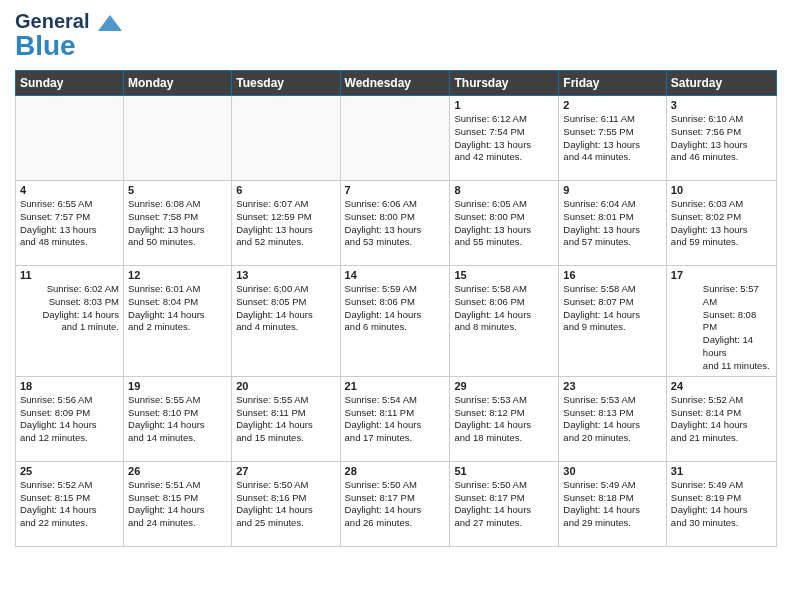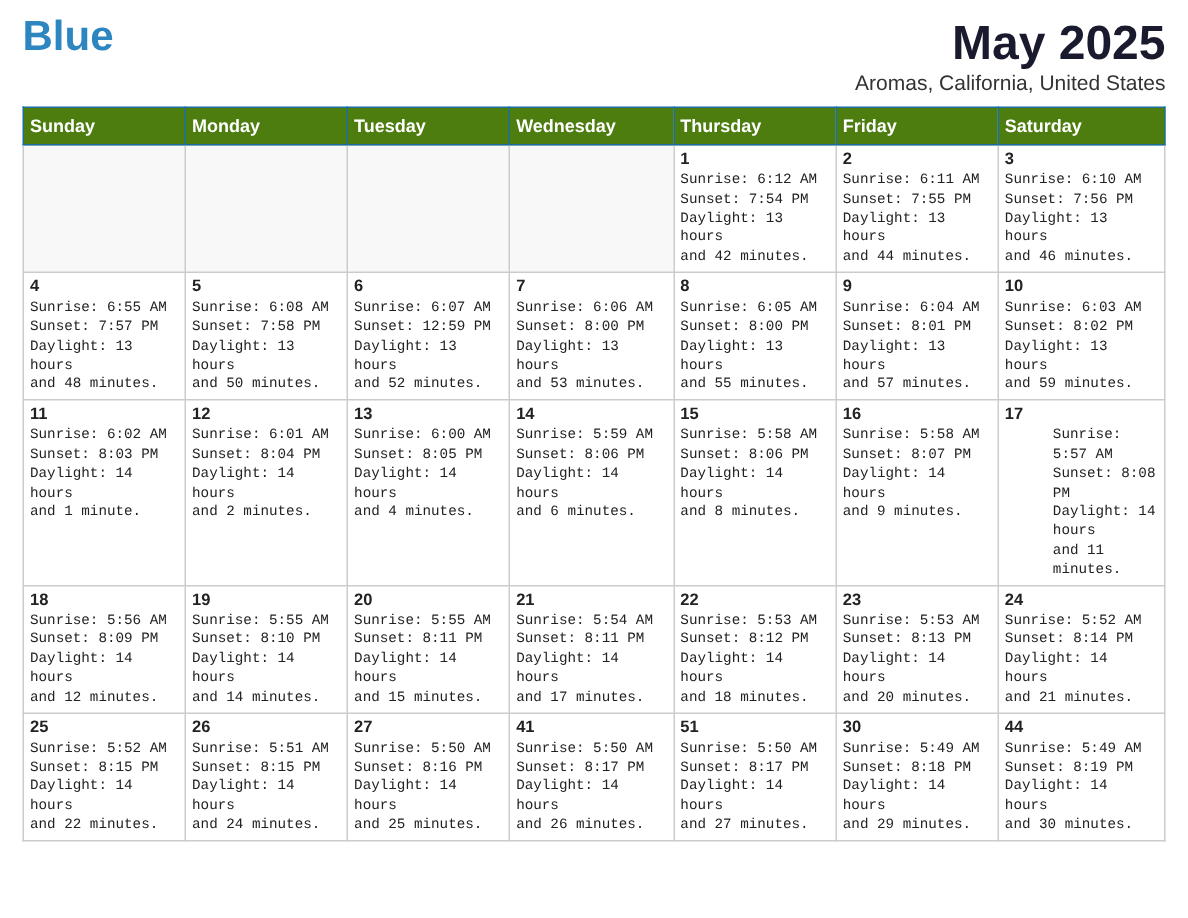--- a/index.html
+++ b/index.html
@@ -42,21 +42,21 @@
       font-size: 14px;
       color: #333;
       font-weight: normal;
     }
     .calendar {
       width: 100%;
       border-collapse: collapse;
       border: 1px solid #ccc;
     }
     .calendar th {
-      background-color: #4d7c0f;
+      background-color: #404040;
       color: white;
       font-size: 12px;
       font-weight: bold;
       padding: 5px 4px;
       text-align: left;
       border: 1px solid #1a6fa0;
     }
     .calendar td {
       border: 1px solid #ccc;
       vertical-align: top;
@@ -73,36 +73,39 @@
     .day-num {
       font-weight: bold;
       font-size: 11px;
       display: block;
       margin-bottom: 2px;
     }
     .day-info {
       font-size: 9.5px;
       line-height: 1.35;
       color: #222;
-      font-family: Liberation Mono, monospace;
     }
     .week-row td {
       height: 85px;
     }
   </style>
 </head>
 <body>
 
 <div class="header">
   <div class="logo">
+    <div class="logo-row">
+      <div style="font-size:20px; font-weight:bold; color:#1a5276; line-height:1.1;">
+        <span style="color:#1a3a5c;">General</span>
+        <svg class="logo-icon" viewBox="0 0 30 20" style="display:inline-block; vertical-align:middle; width:26px; height:16px;">
+          <polygon points="0,20 15,0 30,20" fill="#2e86c1" opacity="0.85"></polygon>
+        </svg>
+      </div>
+    </div>
     <div style="font-size:28px; font-weight:bold; color:#2e86c1; margin-top:-2px;">Blue</div>
-  </div>
-  <div class="title-block">
-    <h1>May 2025</h1>
-    <h2>Aromas, California, United States</h2>
   </div>
 </div>
 
 <table class="calendar">
   <thead>
     <tr>
     <th>Sunday</th>
         <th>Monday</th>
         <th>Tuesday</th>
         <th>Wednesday</th>
@@ -186,21 +189,21 @@
           <span class="day-num">10</span>
           <div class="day-info" style="white-space: pre-line;">Sunrise: 6:03 AM
 Sunset: 8:02 PM
 Daylight: 13 hours
 and 59 minutes.</div>
         </td>
       </tr>
       <tr class="week-row">
         <td class="">
           <span class="day-num">11</span>
-          <div class="day-info" style="white-space: pre-line;">Sunrise: 6:02 AM
+          <div class="day-info" style="white-space: pre-line; text-align: right;">Sunrise: 6:02 AM
 Sunset: 8:03 PM
 Daylight: 14 hours
 and 1 minute.</div>
         </td>
         <td class="">
           <span class="day-num">12</span>
           <div class="day-info" style="white-space: pre-line;">Sunrise: 6:01 AM
 Sunset: 8:04 PM
 Daylight: 14 hours
 and 2 minutes.</div>
@@ -264,21 +267,21 @@
 and 15 minutes.</div>
         </td>
         <td>
           <span class="day-num">21</span>
           <div class="day-info" style="white-space: pre-line;">Sunrise: 5:54 AM
 Sunset: 8:11 PM
 Daylight: 14 hours
 and 17 minutes.</div>
         </td>
         <td>
-          <span class="day-num">22</span>
+          <span class="day-num">29</span>
           <div class="day-info" style="white-space: pre-line;">Sunrise: 5:53 AM
 Sunset: 8:12 PM
 Daylight: 14 hours
 and 18 minutes.</div>
         </td>
         <td>
           <span class="day-num">23</span>
           <div class="day-info" style="white-space: pre-line;">Sunrise: 5:53 AM
 Sunset: 8:13 PM
 Daylight: 14 hours
@@ -308,42 +311,42 @@
 and 24 minutes.</div>
         </td>
         <td class="">
           <span class="day-num">27</span>
           <div class="day-info" style="white-space: pre-line;">Sunrise: 5:50 AM
 Sunset: 8:16 PM
 Daylight: 14 hours
 and 25 minutes.</div>
         </td>
         <td class="">
-          <span class="day-num">41</span>
+          <span class="day-num">28</span>
           <div class="day-info" style="white-space: pre-line;">Sunrise: 5:50 AM
 Sunset: 8:17 PM
 Daylight: 14 hours
 and 26 minutes.</div>
         </td>
         <td class="">
           <span class="day-num">51</span>
           <div class="day-info" style="white-space: pre-line;">Sunrise: 5:50 AM
 Sunset: 8:17 PM
 Daylight: 14 hours
 and 27 minutes.</div>
         </td>
         <td class="">
           <span class="day-num">30</span>
           <div class="day-info" style="white-space: pre-line;">Sunrise: 5:49 AM
 Sunset: 8:18 PM
 Daylight: 14 hours
 and 29 minutes.</div>
         </td>
         <td class="">
-          <span class="day-num">44</span>
+          <span class="day-num">31</span>
           <div class="day-info" style="white-space: pre-line;">Sunrise: 5:49 AM
 Sunset: 8:19 PM
 Daylight: 14 hours
 and 30 minutes.</div>
         </td>
       </tr>
     </tbody>
 </table>
 
 </body></html>

